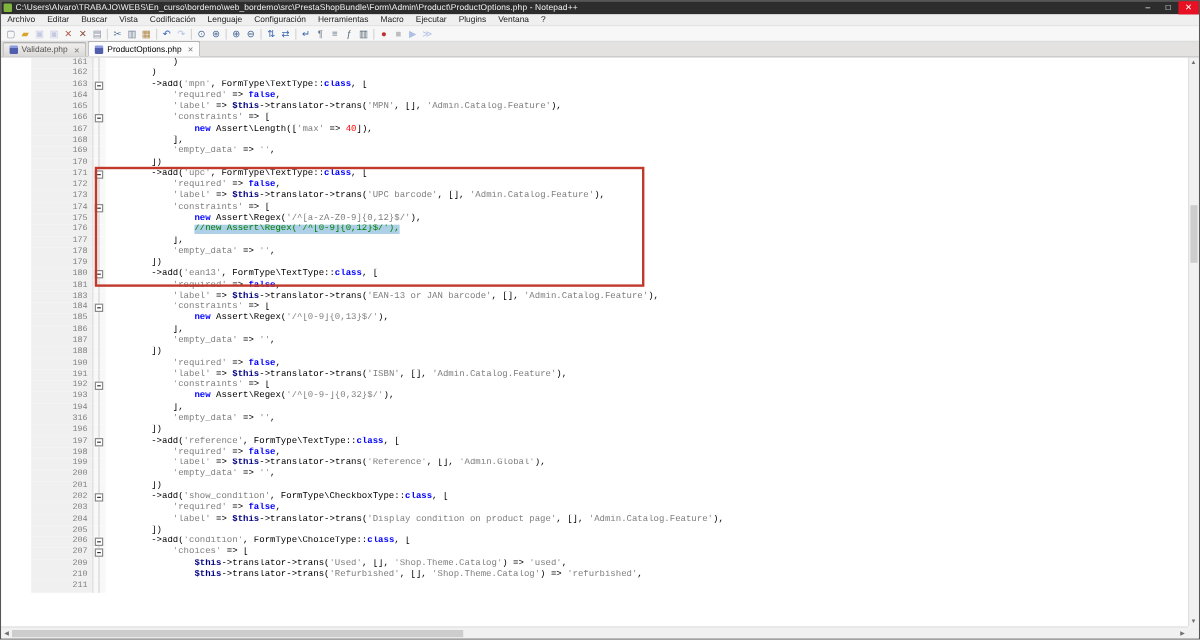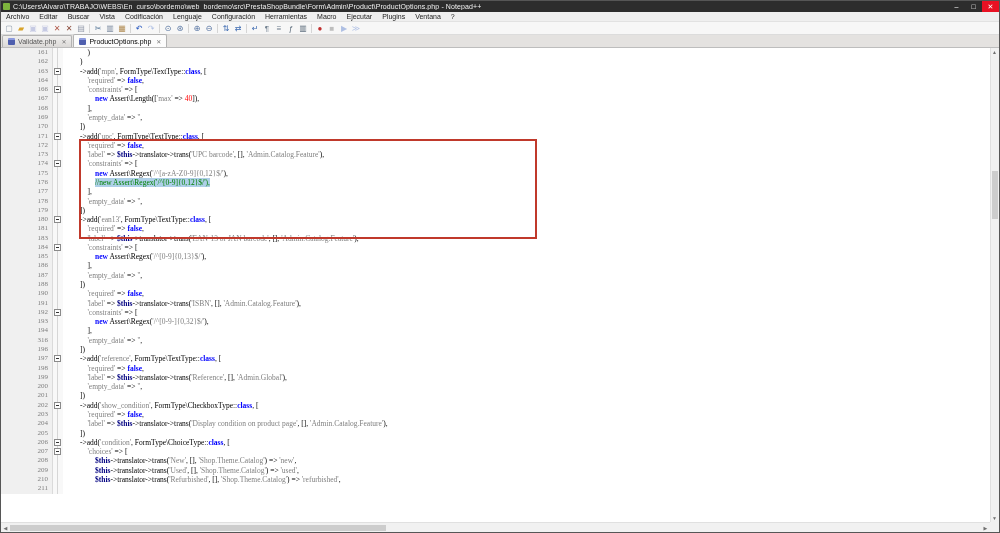--- a/index.html
+++ b/index.html
@@ -32,21 +32,21 @@
   .tab {
     height:12px; display:flex; align-items:center; gap:3px; padding:0 5px;
     font-size:7px; color:#555; background:linear-gradient(#f0efee,#dbd9d7);
     border:1px solid #b3b3b3; border-bottom:none; border-radius:2px 2px 0 0; margin-right:1px;
   }
   .tab.active { height:13px; background:#fcfcfc; color:#000; }
   .ficon { width:7px; height:7px; border-radius:1px; background:linear-gradient(180deg,#8c9adf 0 2px,#4f5fae 2px); flex:0 0 auto; }
   .tclose { font-size:6px; color:#777; margin-left:2px; }
   
   .editor { position:absolute; top:47px; left:0; right:9px; bottom:10px; overflow:hidden; background:#ffffff; }
-  .row { display:flex; height:9.29px; line-height:9.29px; font-family:Liberation Serif, serif; font-size:7.5px; }
+  .row { display:flex; height:9.29px; line-height:9.29px; font-family:Liberation Mono, monospace; font-size:7.5px;margin-left:25px; }
   .ln {
     flex:0 0 52px; text-align:right; padding-right:4px; background:#f0f0f0;
     color:var(--c-line_number,#808080); font-size:7px; border-right:1px solid #dadada;
   }
   .fold { flex:0 0 10px; background:#f8f8f8; position:relative; }
   .fold::before { content:""; position:absolute; left:4px; top:0; height:100%; width:1px; background:#d6d6d6; }
   .fbox { position:absolute; left:1px; top:1px; width:7px; height:7px; background:#fdfdfd; border:1px solid #8a8a8a; }
   .fbox::after { content:""; position:absolute; left:1px; top:2px; width:3px; height:1px; background:#333; }
   .codetext { flex:1; white-space:pre; padding-left:2px; overflow:hidden; }
   .t-p { color:var(--c-plain,#000); }
@@ -166,20 +166,25 @@
             <span class="fbox"></span>
           </span>
           <span class="codetext"><span class="t-p">        -&gt;add(</span><span class="t-s">'mpn'</span><span class="t-p">, FormType\TextType::</span><span class="t-k">class</span><span class="t-p">, [</span></span>
         </div>
         <div class="row">
           <span class="ln">164</span>
           <span class="fold"></span>
           <span class="codetext"><span class="t-p">            </span><span class="t-s">'required'</span><span class="t-p"> =&gt; </span><span class="t-k">false</span><span class="t-p">,</span></span>
         </div>
         <div class="row">
+          <span class="ln">165</span>
+          <span class="fold"></span>
+          <span class="codetext"><span class="t-p">            </span><span class="t-s">'label'</span><span class="t-p"> =&gt; </span><span class="t-v">$this</span><span class="t-p">-&gt;translator-&gt;trans(</span><span class="t-s">'MPN'</span><span class="t-p">, [], </span><span class="t-s">'Admin.Catalog.Feature'</span><span class="t-p">),</span></span>
+        </div>
+        <div class="row">
           <span class="ln">166</span>
           <span class="fold">
             <span class="fbox"></span>
           </span>
           <span class="codetext"><span class="t-p">            </span><span class="t-s">'constraints'</span><span class="t-p"> =&gt; [</span></span>
         </div>
         <div class="row">
           <span class="ln">167</span>
           <span class="fold"></span>
           <span class="codetext"><span class="t-p">                </span><span class="t-k">new</span><span class="t-p"> Assert\Length([</span><span class="t-s">'max'</span><span class="t-p"> =&gt; </span><span class="t-n">40</span><span class="t-p">]),</span></span>
@@ -384,25 +389,20 @@
             <span class="fbox"></span>
           </span>
           <span class="codetext"><span class="t-p">        -&gt;add(</span><span class="t-s">'condition'</span><span class="t-p">, FormType\ChoiceType::</span><span class="t-k">class</span><span class="t-p">, [</span></span>
         </div>
         <div class="row">
           <span class="ln">207</span>
           <span class="fold">
             <span class="fbox"></span>
           </span>
           <span class="codetext"><span class="t-p">            </span><span class="t-s">'choices'</span><span class="t-p"> =&gt; [</span></span>
-        </div>
-        <div class="row">
-          <span class="ln">208</span>
-          <span class="fold"></span>
-          <span class="codetext"><span class="t-p">                </span><span class="t-v">$this</span><span class="t-p">-&gt;translator-&gt;trans(</span><span class="t-s">'New'</span><span class="t-p">, [], </span><span class="t-s">'Shop.Theme.Catalog'</span><span class="t-p">) =&gt; </span><span class="t-s">'new'</span><span class="t-p">,</span></span>
         </div>
         <div class="row">
           <span class="ln">209</span>
           <span class="fold"></span>
           <span class="codetext"><span class="t-p">                </span><span class="t-v">$this</span><span class="t-p">-&gt;translator-&gt;trans(</span><span class="t-s">'Used'</span><span class="t-p">, [], </span><span class="t-s">'Shop.Theme.Catalog'</span><span class="t-p">) =&gt; </span><span class="t-s">'used'</span><span class="t-p">,</span></span>
         </div>
         <div class="row">
           <span class="ln">210</span>
           <span class="fold"></span>
           <span class="codetext"><span class="t-p">                </span><span class="t-v">$this</span><span class="t-p">-&gt;translator-&gt;trans(</span><span class="t-s">'Refurbished'</span><span class="t-p">, [], </span><span class="t-s">'Shop.Theme.Catalog'</span><span class="t-p">) =&gt; </span><span class="t-s">'refurbished'</span><span class="t-p">,</span></span>

